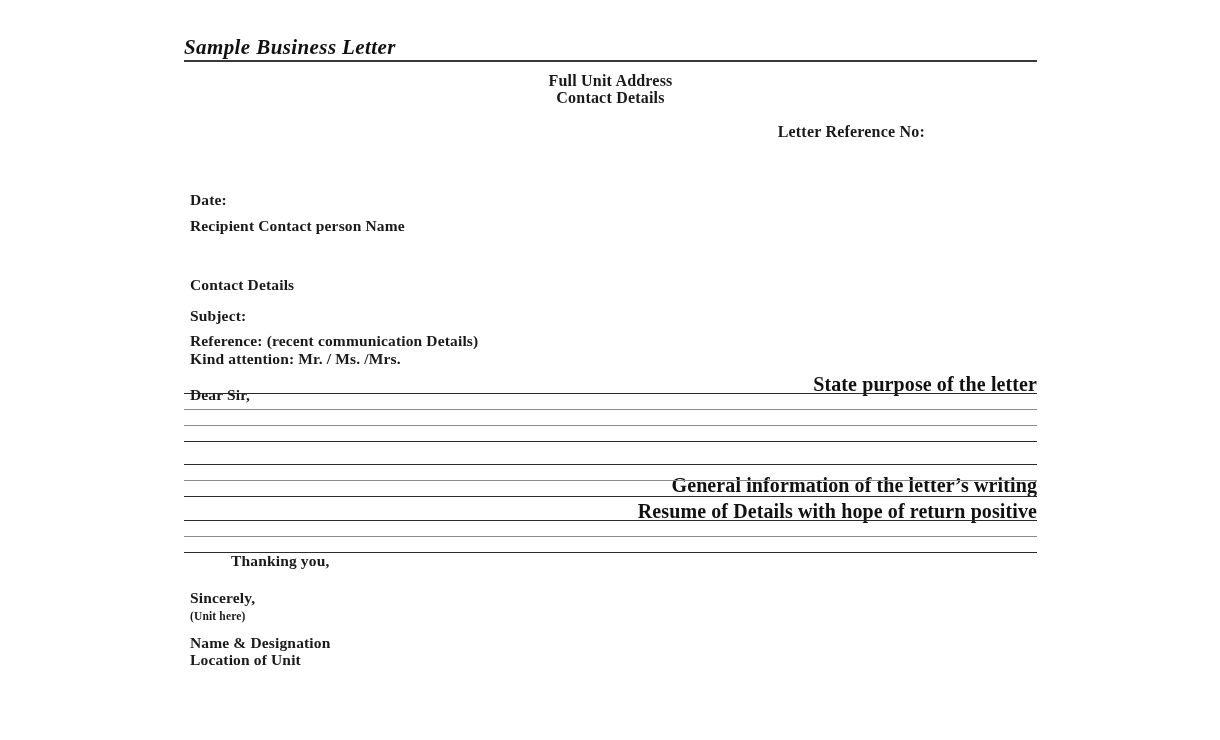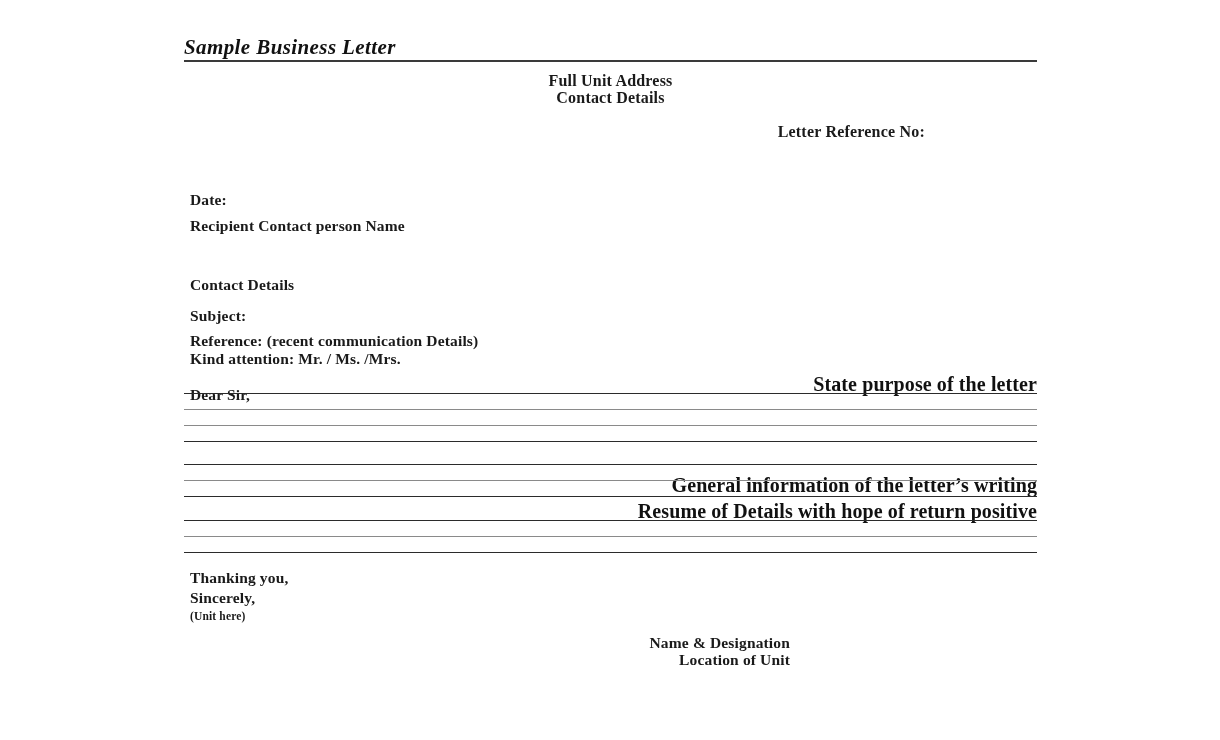--- a/index.html
+++ b/index.html
@@ -130,24 +130,24 @@
     left: 190px;
     width: 600px;
     font-weight: 700;
     font-size: 15.5px;
     line-height: 1.12;
     letter-spacing: 0.15px;
     color: #1a1a1a;
   }
   .closing div { white-space: nowrap; }
 
-  .c-thanks    { top: 569px; }
+  .c-thanks    { top: 552px; margin-left: 41px; }
   .c-sincerely { top: 589px; }
   .c-sign      { top: 610px; font-size: 11.5px; font-weight: 700; }
-  .c-signature { top: 634px; text-align: right; }
+  .c-signature { top: 634px; }
 </style>
 </head>
 <body>
 
 <div class="page">
 
   <div class="title-block">
     <div class="doc-title">Sample Business Letter</div>
     <div class="title-rule"></div>
   </div>

